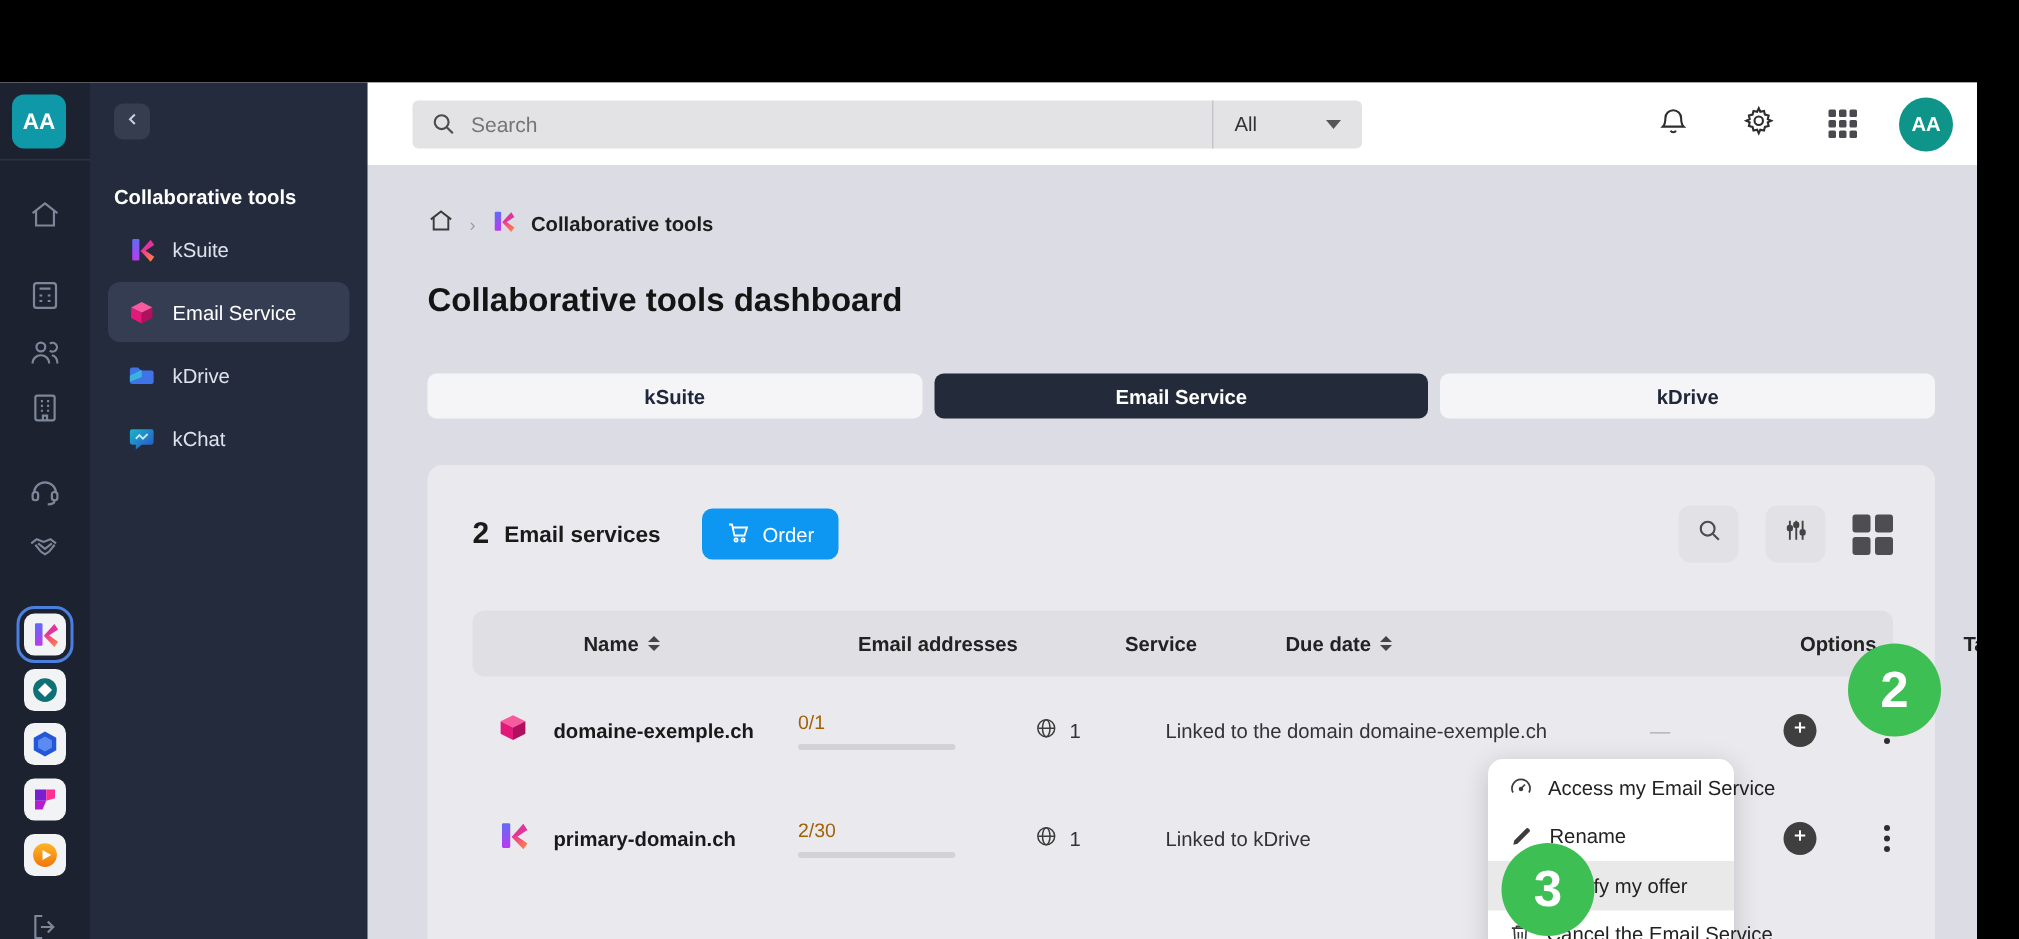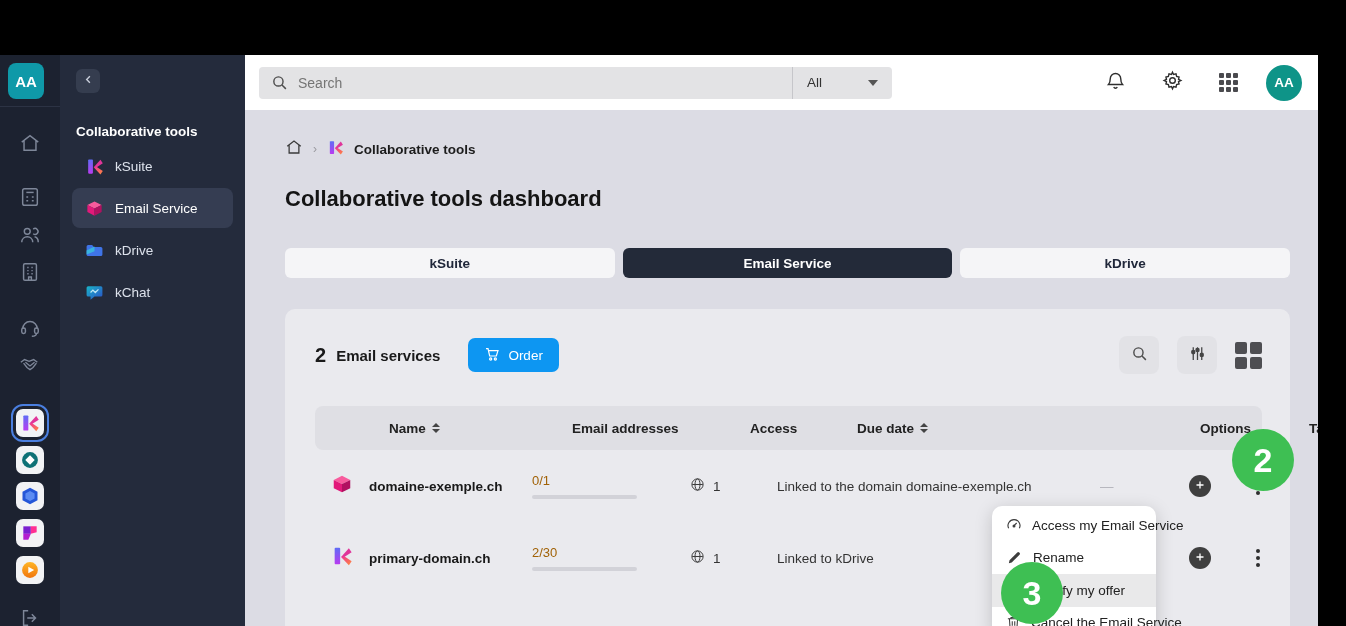--- a/index.html
+++ b/index.html
@@ -31,21 +31,21 @@
   .panel-title { position:absolute; left:16px; top:69px; color:#fff; font-size:13.5px; font-weight:bold; }
   .nav-list { position:absolute; left:12px; right:12px; top:91px; display:flex; flex-direction:column; gap:2px; }
   .nav-item { height:40px; border-radius:8px; display:flex; align-items:center; gap:11px;
               padding:0 12px; color:#dde2ec; font-size:13.5px; cursor:pointer; }
   .nav-item.selected { background:#353d52; color:#fff; }
   .nav-item .ic { width:20px; height:20px; display:flex; align-items:center; justify-content:center; }
 
   
   .main { flex:1; display:flex; flex-direction:column; background:#dcdce4; min-width:0; }
   .topbar { height:55px; flex:0 0 55px; background:#ffffff; display:flex; align-items:center;
-            padding:0 12px 0 14px; }
+            padding:0 12px 0 30px; }
   .searchbar { width:633px; height:32px; background:#e3e3e5; border-radius:4px;
                display:flex; align-items:center; }
   .searchbar .mag { margin:0 10px 0 12px; color:#4c4c4c; display:flex; }
   .searchbar input { flex:1; border:0; background:transparent; outline:none; font-size:14px;
                      color:#333; font-family:"Liberation Sans", sans-serif; }
   .scope { width:100px; height:32px; border-left:1px solid #c6c6ca; display:flex; align-items:center;
            justify-content:space-between; padding:0 14px; cursor:pointer; }
   .scope span { font-size:13.5px; color:#333; }
   .caret-down { width:0; height:0; border-left:5px solid transparent; border-right:5px solid transparent;
                 border-top:6px solid #555; }
@@ -400,21 +400,21 @@
             <div class="tbl-grid tbl-head">
               <span></span>
               <span class="th">
                 <span>Name</span>
                 <span class="sort">
                     <i class="up"></i>
                     <i class="dn"></i>
                   </span>
               </span>
               <span class="th">Email addresses</span>
-              <span class="th">Access</span>
+              <span class="th">Service</span>
               <span class="th">
                 <span>Due date</span>
                 <span class="sort">
                     <i class="up"></i>
                     <i class="dn"></i>
                   </span>
               </span>
               <span class="th">Options</span>
               <span class="th">Tag</span>
               <span></span>

